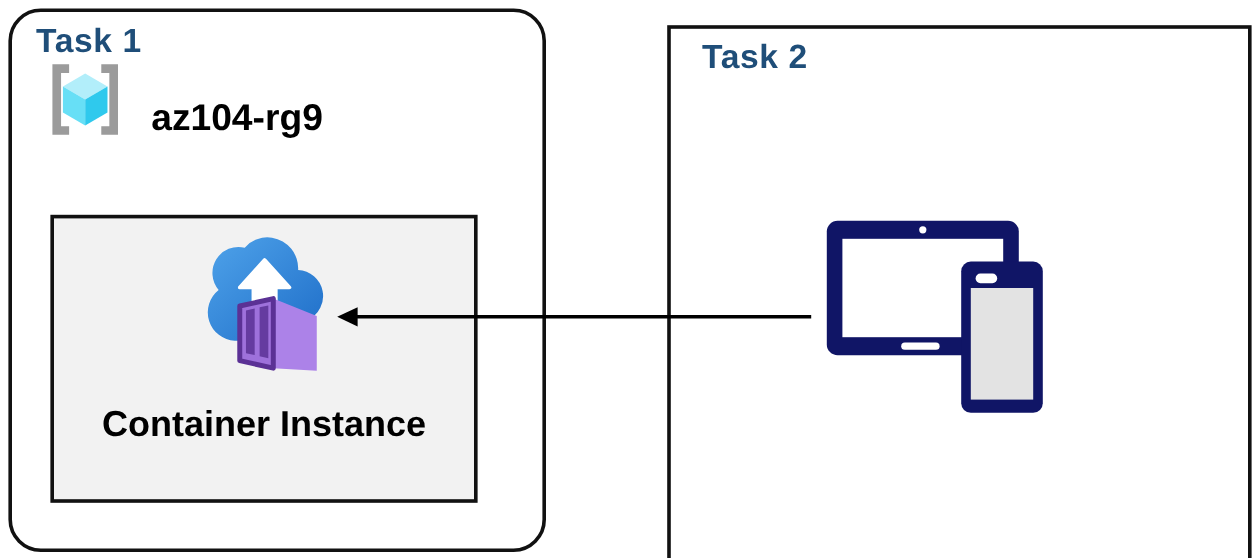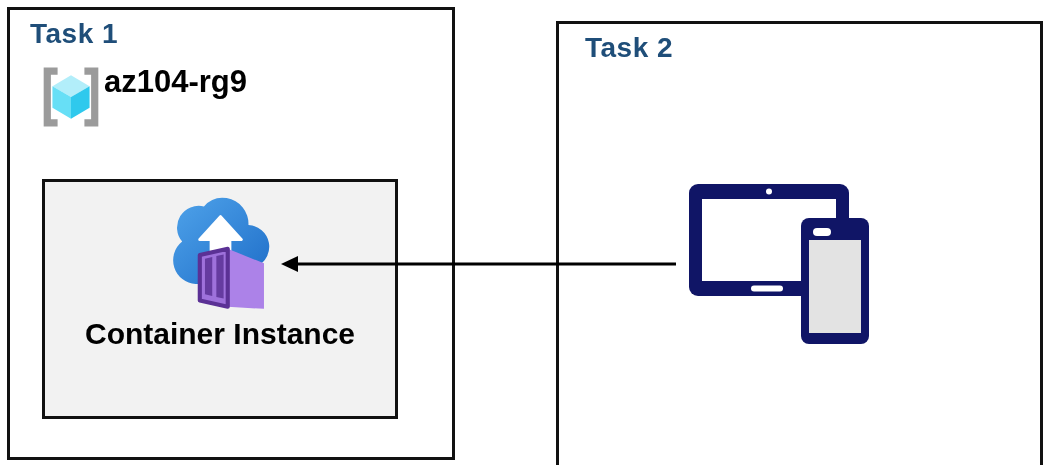--- a/index.html
+++ b/index.html
@@ -14,38 +14,39 @@
     height: 465px;
     background: #ffffff;
     overflow: hidden;
   }
   .task-box {
     position: absolute;
     border: 3px solid var(--box-border, #111);
     background: #ffffff;
     box-sizing: border-box;
   }
-  .task1-box { left: 7px; top: 7px; width: 448px; height: 453px; }
+  .task1-box { left: 7px; top: 7px; width: 448px; height: 453px; border-radius: 27px; }
   .task2-box { left: 556px; top: 21px; width: 487px; height: 453px; }
   .task-title {
     position: absolute;
     font-size: 28px;
     font-weight: bold;
     color: var(--title-blue, #1F4E79);
     letter-spacing: 0.5px;
     white-space: nowrap;
   }
   .task1-title { left: 20px; top: 8px; }
   .task2-title { left: 26px; top: 8px; }
   .rg-row {
     position: absolute;
     left: 28px;
-    top: 54px;
+    top: 40px;
     display: flex;
-    align-items: flex-start;
+    align-items: flex-end;
+    gap: 22px;
   }
   .rg-name {
     font-size: 31px;
     font-weight: bold;
     color: #000000;
     white-space: nowrap;
   }
   .inner-box {
     position: absolute;
     left: 32px;
@@ -58,21 +59,21 @@
     display: flex;
     flex-direction: column;
     align-items: center;
   }
   .ci-icon-wrap {
     margin-top: 13px;
     width: 105px;
     height: 118px;
   }
   .ci-label {
-    margin-top: 4px;
+    margin-top: 24px;
     font-size: 30px;
     font-weight: bold;
     color: #000000;
     white-space: nowrap;
   }
   .devices-wrap {
     position: absolute;
     left: 128px;
     top: 158px;
     width: 184px;

